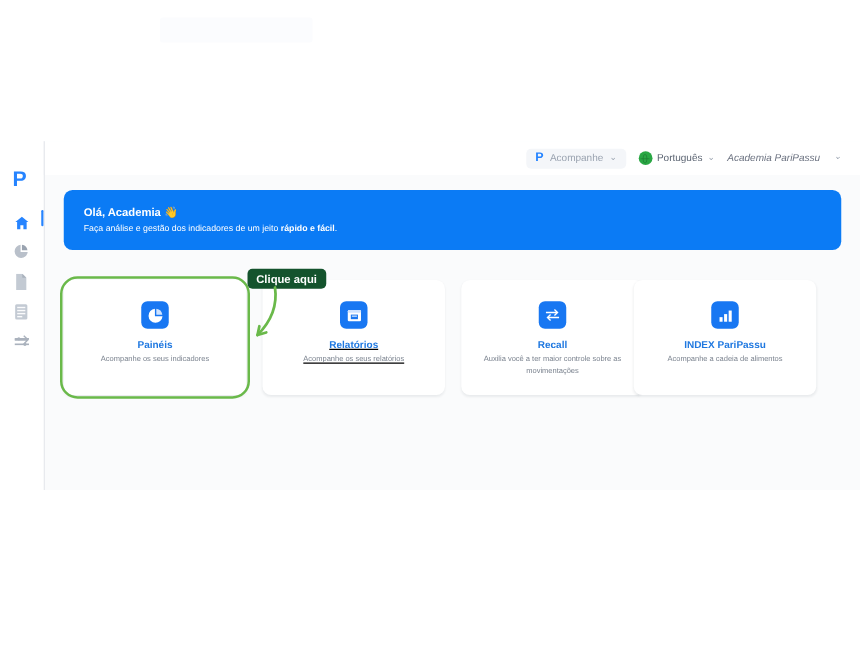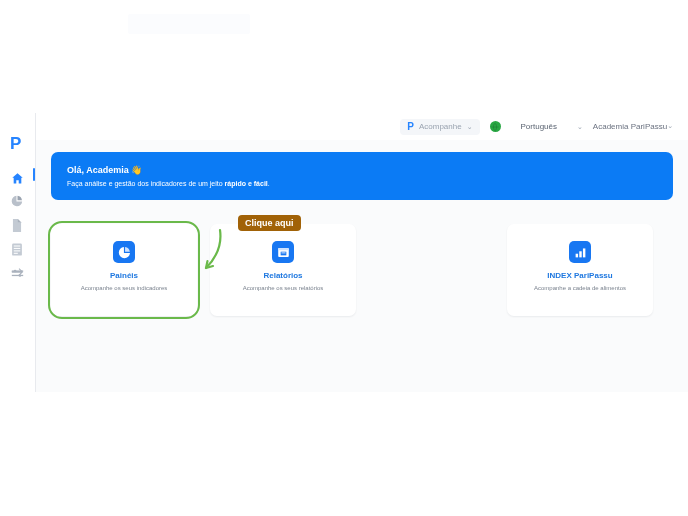--- a/index.html
+++ b/index.html
@@ -50,29 +50,29 @@
   }
   .topbar-inner { display:flex; align-items:center; gap:10px; padding-right:16px; }
 
   .pill {
     display:flex; align-items:center; gap:5px;
     background:#f4f6f9; border-radius:4px; padding:3px 7px;
   }
   .pill-logo { color:#2684ff; font-size:10px; font-weight:bold; line-height:10px; }
   .pill-label { color:#9aa3b0; font-size:8px; }
 
-  .lang { display:flex; align-items:center; gap:20px; }
+  .lang { display:flex; align-items:center; gap:4px; }
   .lang-globe {
     width:11px; height:11px; border-radius:50%;
     background:#2aa744; display:flex; align-items:center; justify-content:center;
   }
   .lang-globe svg { display:block; }
   .lang-label { color:#5b6472; font-size:8px; }
 
-  .account { display:flex; align-items:flex-start; gap:0; }
+  .account { display:flex; align-items:flex-start; gap:11px;font-style:italic; }
   .account-label { color:#6b7280; font-size:8px; }
 
   .caret { color:#9aa3b0; font-size:7px; line-height:7px; }
 
   
   .banner {
     position:absolute; left:51px; top:152px; width:622px; height:48px;
     background:#0b7bf5; border-radius:7px;
     padding:12px 16px; box-sizing:border-box;
     display:flex; flex-direction:column; justify-content:center;
@@ -90,21 +90,21 @@
   }
   .card {
     position:absolute; top:0; width:146px; height:92px;
     background:#ffffff; border-radius:7px;
     box-shadow:0 1px 2px rgba(16,24,40,0.07);
     box-sizing:border-box;
     display:flex; flex-direction:column; align-items:center;
     padding-top:17px;
   }
   .card.c0 { left:0; }
-  .card.c1 { left:159px; }
+  .card.c1 { left:159px;text-decoration:underline; }
   .card.c2 { left:318px; }
   .card.c3 { left:456px; }
 
   .card-icon {
     width:22px; height:22px; border-radius:5px; background:#1877f2;
     display:flex; align-items:center; justify-content:center;
     margin-bottom:8px;
   }
   .card-icon svg { display:block; }
   .card-title { color:#1f78e0; font-size:8px; font-weight:bold; margin-bottom:4px; }
@@ -116,23 +116,23 @@
   
   .highlight-ring {
     position:absolute; left:48px; top:221px; width:152px; height:98px;
     border:2.5px solid #6ab94a; border-radius:14px; box-sizing:border-box;
     pointer-events:none;
   }
 
   
   .tooltip {
     position:absolute; left:198px; top:215px;
-    background:#a16207; color:#ffffff;
+    background:#14532d; color:#ffffff;
     font-size:9px; font-weight:bold;
-    padding:3px 7px; border-radius:4px; white-space:nowrap;margin-left:40px;
+    padding:3px 7px; border-radius:4px; white-space:nowrap;
   }
 
   
   .arrow { position:absolute; left:196px; top:228px; width:44px; height:48px; }
 </style>
 </head>
 <body>
 
 <div id="root">
 
@@ -257,20 +257,33 @@
               <rect x="1.5" y="2.5" width="13" height="2.6" rx="1.2" fill="#cfe3ff"></rect>
               <rect x="4.5" y="7" width="7" height="4.5" fill="#1877f2"></rect>
               <rect x="5.5" y="8" width="5" height="1" fill="#ffffff"></rect>
             </svg>
         </span>
       </div>
       <div class="card-title">Relatórios</div>
       <div class="card-desc">Acompanhe os seus relatórios</div>
     </div>
 
+    <div class="card c2">
+      <div class="card-icon">
+        <span>
+          <svg width="14" height="12" viewBox="0 0 16 13">
+              <path fill="#ffffff" d="M2 3.6h9.1L9.3 1.9l.9-.9 3.3 3.2-3.3 3.2-.9-.9 1.8-1.7H2z"></path>
+              <path fill="#ffffff" d="M14 8.4H4.9l1.8 1.7-.9.9L2.5 7.8 5.8 4.6l.9.9L4.9 7.2H14z" opacity="0"></path>
+              <path fill="#ffffff" d="M14 9.4H4.9l1.8 1.7-.9.9-3.3-3.2 3.3-3.2.9.9-1.8 1.7H14z"></path>
+            </svg>
+        </span>
+      </div>
+      <div class="card-title">Recall</div>
+      <div class="card-desc">Auxilia você a ter maior controle sobre as movimentações</div>
+    </div>
 
     <div class="card c3">
       <div class="card-icon">
         <span>
           <svg width="13" height="13" viewBox="0 0 16 16">
               <rect x="2" y="9.5" width="3" height="4.5" fill="#ffffff"></rect>
               <rect x="6.5" y="6.5" width="3" height="7.5" fill="#ffffff"></rect>
               <rect x="11" y="3" width="3" height="11" fill="#ffffff"></rect>
             </svg>
         </span>

